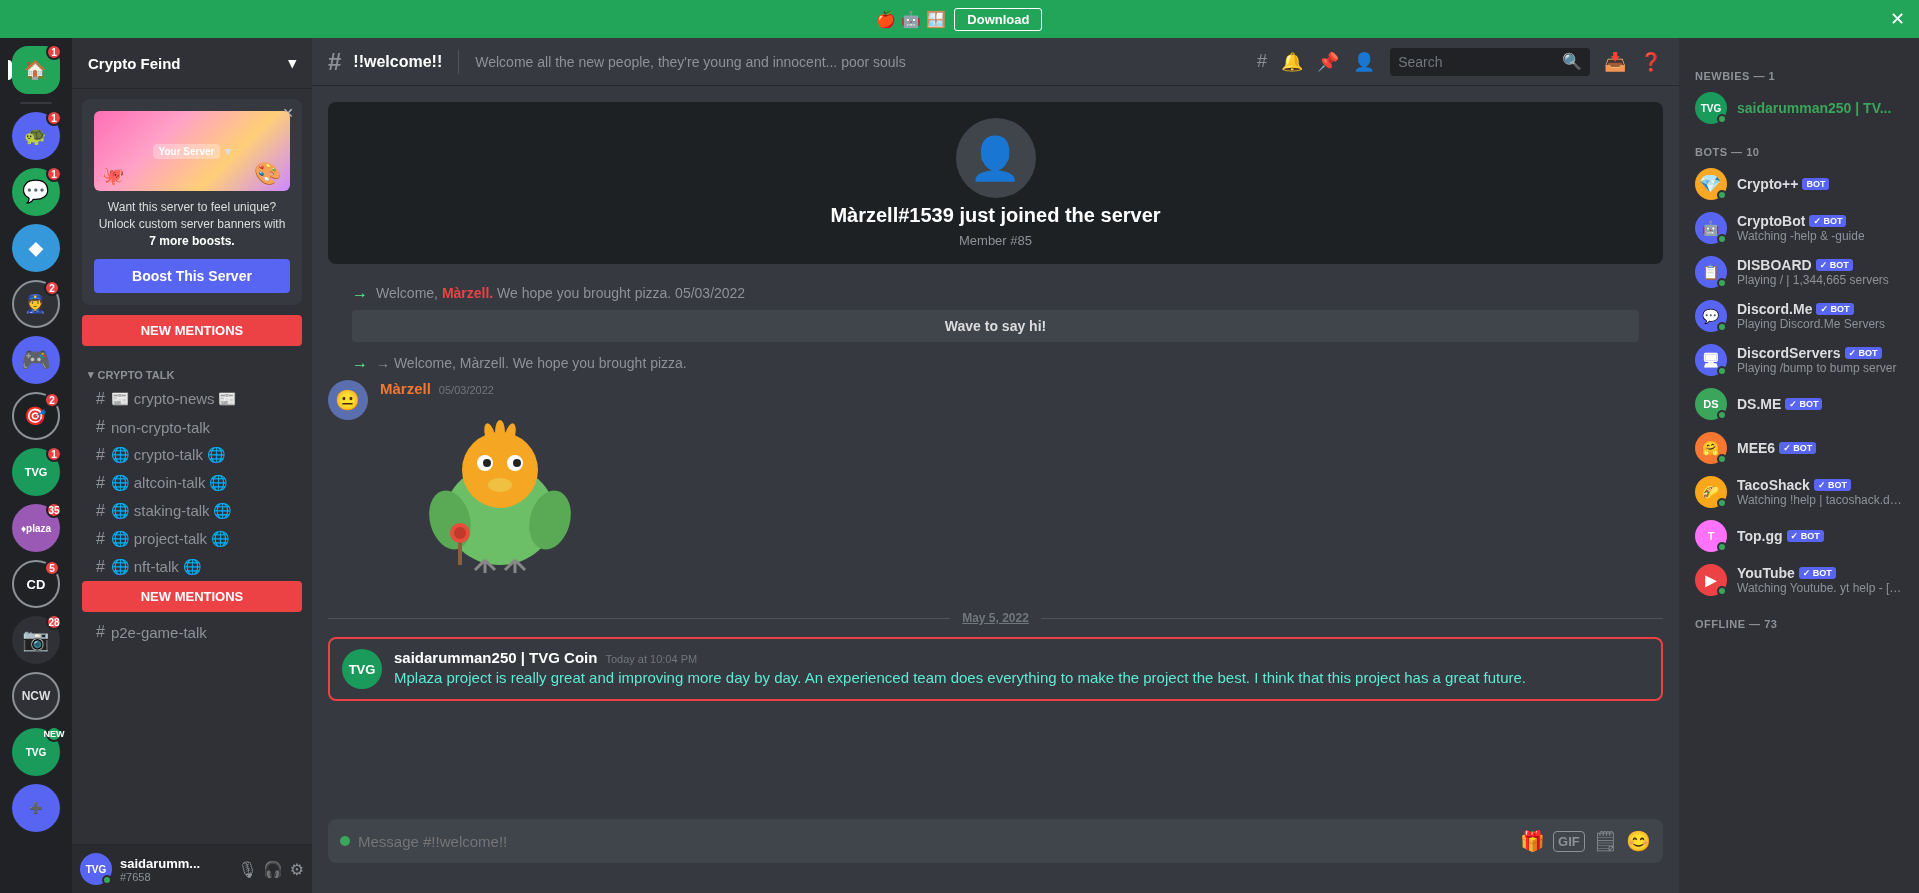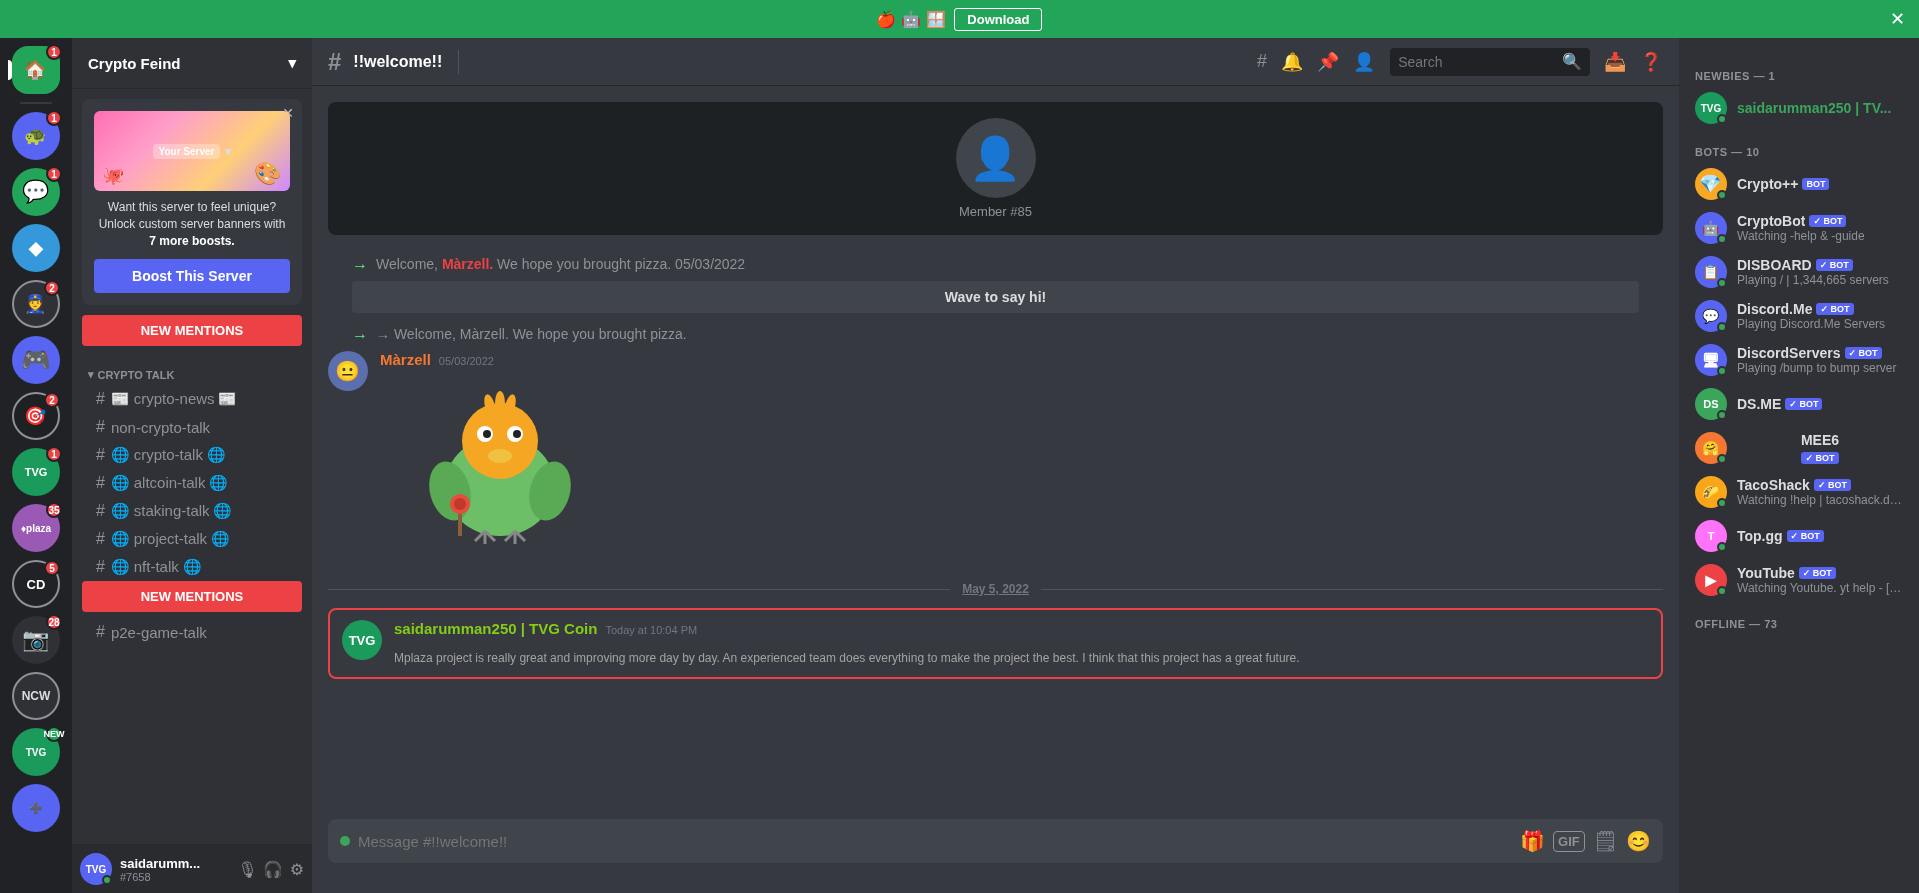--- a/index.html
+++ b/index.html
@@ -232,23 +232,23 @@
     }
     .msg-avatar {
       width: 40px; height: 40px; border-radius: 50%;
       flex-shrink: 0; display: flex; align-items: center; justify-content: center;
       font-size: 18px; font-weight: 700; color: #fff;
     }
     .msg-content { flex: 1; }
     .msg-header { display: flex; align-items: baseline; gap: 8px; }
     .msg-username { font-weight: 700; font-size: 15px; }
     .msg-username.orange { color: #f57731; }
-    .msg-username.tvg { color: #84cc16; }
+    .msg-username.tvg { color: #ffffff; }
     .msg-time { font-size: 11px; color: #72767d; }
-    .msg-text { font-size: 12px; color: #a3a3a3; line-height: 1.375; margin-top: 13px; }
+    .msg-text { font-size: 15px; color: #5eead4; line-height: 1.375; margin-top: 2px; }
 
     .date-divider {
       display: flex; align-items: center; gap: 12px;
       padding: 16px 16px 8px; color: #72767d; font-size: 12px; font-weight: 600; text-decoration: underline;
     }
     .date-line { flex: 1; height: 1px; background: #4f545c; }
 
     
     .message-highlighted {
       border: 2px solid #ed4245;
@@ -471,40 +471,44 @@
       </div>
     </div>
   </div>
 
   <div class="chat-area">
 
     <div class="chat-header">
       <span class="chat-header-hash">#</span>
       <span class="chat-header-name">!!welcome!!</span>
       <div class="chat-header-divider"></div>
+      <span class="chat-header-desc">Welcome all the new people, they're young and innocent... poor souls</span>
       <div class="chat-header-icons">
         <button class="header-icon">#</button>
         <button class="header-icon">🔔</button>
         <button class="header-icon" style="color:#ed4245;">📌</button>
         <button class="header-icon">👤</button>
         <div class="search-box">
           <span class="search-placeholder">Search</span>
           <span style="color:#8e9297; margin-left:auto;">🔍</span>
         </div>
         <button class="header-icon">📥</button>
         <button class="header-icon">❓</button>
       </div>
     </div>
 
     <div class="messages-area">
 
       <div class="join-card">
         <div class="join-avatar">
           <span style="font-size:42px;">👤</span>
         </div>
+        <div class="join-text">
+          <span>Màrzell#1539 just joined the server</span>
+        </div>
         <div class="join-sub">Member #85</div>
       </div>
 
       <div class="welcome-msg">
         <span class="welcome-arrow">→</span>
         <span>
           Welcome, <span class="welcome-name">Màrzell.</span> We hope you brought pizza. 05/03/2022
         </span>
       </div>
       <button class="wave-btn">Wave to say hi!</button>
@@ -689,21 +693,21 @@
         </div>
       </div>
     </div>
 
     <div class="member-item">
       <div class="member-avatar" style="background:#f57731;">
         <span style="font-size:14px;">🤗</span>
         <div class="member-dot dot-online"></div>
       </div>
       <div class="member-info">
-        <div style="display:flex; align-items:center; gap:4px;flex-direction:column;">
+        <div style="display:flex; align-items:center; gap:4px;">
           <span class="member-name">MEE6</span>
           <span class="verified-tag">✓ BOT</span>
         </div>
       </div>
     </div>
 
     <div class="member-item">
       <div class="member-avatar" style="background:#faa61a;">
         <span style="font-size:14px;">🌮</span>
         <div class="member-dot dot-online"></div>

